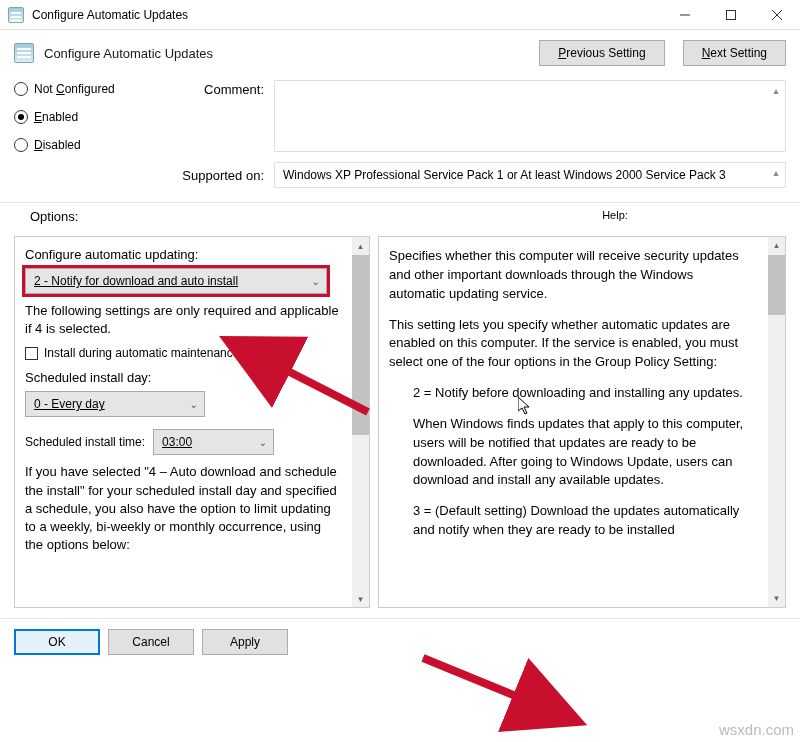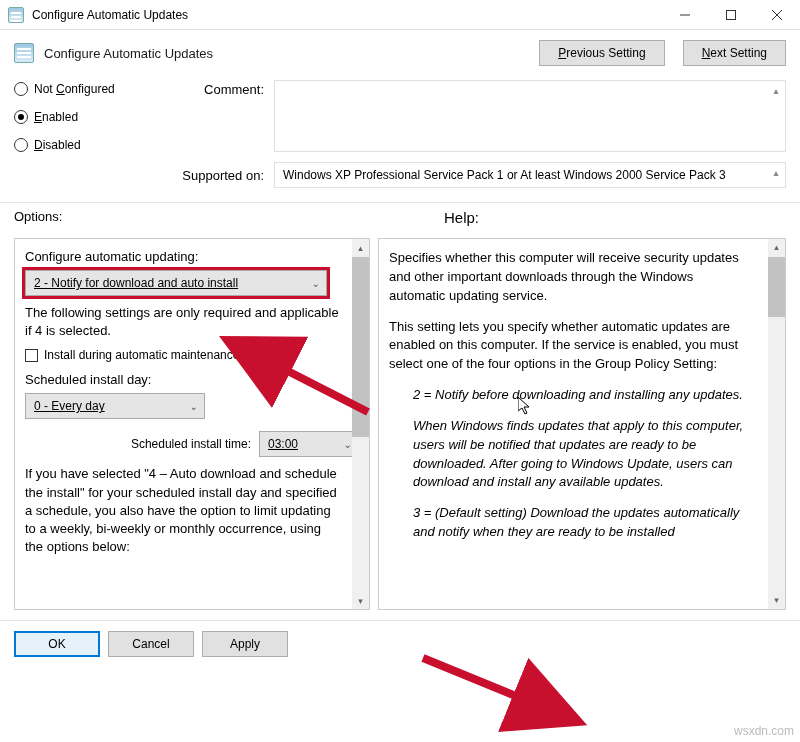--- a/index.html
+++ b/index.html
@@ -25,62 +25,62 @@
   .radio.sel::after { content: ""; width: 6px; height: 6px; background: #000; border-radius: 50%; }
   
   .lbl-right { text-align: right; padding-right: 10px; padding-top: 2px; font-size: 13px; }
   .comment-box { border: 1px solid #e0e0e0; height: 72px; position: relative; }
   .supported-box { border: 1px solid #e0e0e0; height: 26px; position: relative; display: flex; align-items: center; padding: 0 8px; grid-column: 3; margin-top: 6px; }
   .sb-lbl { grid-column: 2; text-align: right; padding-right: 10px; margin-top: 12px; font-size: 13px; }
   .scroll-up { position: absolute; right: 2px; top: 2px; width: 14px; height: 14px; display: flex; align-items: center; justify-content: center; color: #888; font-size: 10px; }
 
   .divider { border-top: 1px solid #e5e5e5; margin: 14px 0 0 0; }
   
-  .labels-row { display: flex; padding: 6px 14px; }
+  .labels-row { display: flex; padding: 6px 30px; }
   .labels-row .left { width: 370px; font-size: 13px; }
-  .labels-row .right { flex: 1; padding-left: 60px; font-size: 15px; }
+  .labels-row .right { flex: 1; padding-left: 60px; font-size: 11px; text-align: center; }
   
   .panes { display: flex; padding: 6px 14px 0 14px; gap: 8px; }
   .pane { border: 1px solid #ccc; height: 372px; position: relative; overflow: hidden; }
   .opt-pane { width: 356px; padding: 10px 10px 24px 10px; }
   .help-pane { flex: 1; padding: 10px 14px 10px 10px; line-height: 1.45; }
   .scrollbar { position: absolute; right: 0; top: 0; bottom: 0; width: 17px; background: #f0f0f0; }
   .thumb { position: absolute; right: 0; width: 17px; background: #c2c2c2; }
   .opt-thumb { top: 18px; height: 180px; }
   .help-thumb { top: 18px; height: 60px; }
   .sb-arrow { position: absolute; right: 0; width: 17px; height: 17px; display: flex; align-items: center; justify-content: center; color: #666; font-size: 9px; }
   
   .opt-pane .heading { font-size: 13px; margin-bottom: 6px; }
   .dropdown { height: 26px; border: 1px solid #aaa; background: #e5e5e5; display: flex; align-items: center; padding: 0 8px; position: relative; font-size: 13px; text-decoration: underline; }
   .dropdown .chev { position: absolute; right: 6px; font-size: 10px; color: #555; }
   .dd-main { width: 302px; outline: 3px solid #c8102e; outline-offset: 0; }
   .dd-small { width: 180px; margin-top: 4px; }
-  .dd-tiny { width: 100px; display: inline-flex; margin-left: 8px; }
+  .dd-tiny { width: 121px; display: inline-flex; margin-left: 8px; }
   .opt-text { font-size: 13px; line-height: 1.4; margin: 8px 0; padding-right: 20px; }
   .chk-row { display: flex; align-items: center; gap: 6px; font-size: 13px; margin: 6px 0 10px 0; }
   .checkbox { width: 13px; height: 13px; border: 1px solid #333; }
   .inline-row { display: flex; align-items: center; font-size: 13px; margin: 6px 0; }
   
   .help-pane p { margin: 0 0 12px 0; font-size: 13px; padding-right: 18px; }
-  .help-pane .indent { padding-left: 24px; font-style: italic; }
+  .help-pane .indent { padding-left: 24px; }
   
   .bottom-bar { border-top: 1px solid #e5e5e5; padding: 10px 14px; display: flex; gap: 8px; margin-top: 10px; }
   .dlg-btn { width: 86px; height: 26px; background: #e1e1e1; border: 1px solid #adadad; font-size: 12px; }
   .dlg-btn.primary { border: 2px solid #0078d7; background: #e5f1fb; }
 
   
   .arrow { position: absolute; pointer-events: none; }
   .arrow svg { overflow: visible; }
   
   
   .policy-icon { background: linear-gradient(#9ec9e2, #d9ecf7); border: 1px solid #7aa; border-radius: 2px; position: relative; }
   .policy-icon::after { content:""; position:absolute; left:2px; right:2px; top:4px; height:2px; background:#fff; box-shadow: 0 4px 0 #fff, 0 8px 0 #fff; }
 
   .cursor { position: absolute; left: 518px; top: 397px; font-size: 16px; color: #000; }
-  .watermark { position: absolute; right: 6px; bottom: 4px; font-size: 12px; color: #bbb; }
+  .watermark { position: absolute; right: 6px; bottom: 4px; font-size: 15px; color: #bbb; }
 </style>
 </head>
 <body>
 
 <div class="titlebar">
   <div class="icon policy-icon"></div>
   <div class="title">Configure Automatic Updates</div>
   <div class="btns">
     <div class="wbtn">
       <svg width="10" height="10">
@@ -154,21 +154,21 @@
     <div class="opt-text">The following settings are only required and applicable if 4 is selected.</div>
     <div class="chk-row">
       <span class="checkbox"></span>
       <span>Install during automatic maintenance</span>
     </div>
     <div class="heading" style="margin-top:2px;">Scheduled install day:</div>
     <div class="dropdown dd-small">
       <span>0 - Every day</span>
       <span class="chev">⌄</span>
     </div>
-    <div class="inline-row" style="margin-top:12px;justify-content:flex-end;">
+    <div class="inline-row" style="margin-top:12px;">
       <span>Scheduled install time:</span>
       <span class="dropdown dd-tiny">
         <span>03:00</span>
         <span class="chev">⌄</span>
       </span>
     </div>
     <div class="opt-text" style="margin-top:8px;">If you have selected "4 – Auto download and schedule the install" for your scheduled install day and specified a schedule, you also have the option to limit updating to a weekly, bi-weekly or monthly occurrence, using the options below:</div>
 
     <div class="scrollbar">
       <div class="sb-arrow" style="top:0">▴</div>

